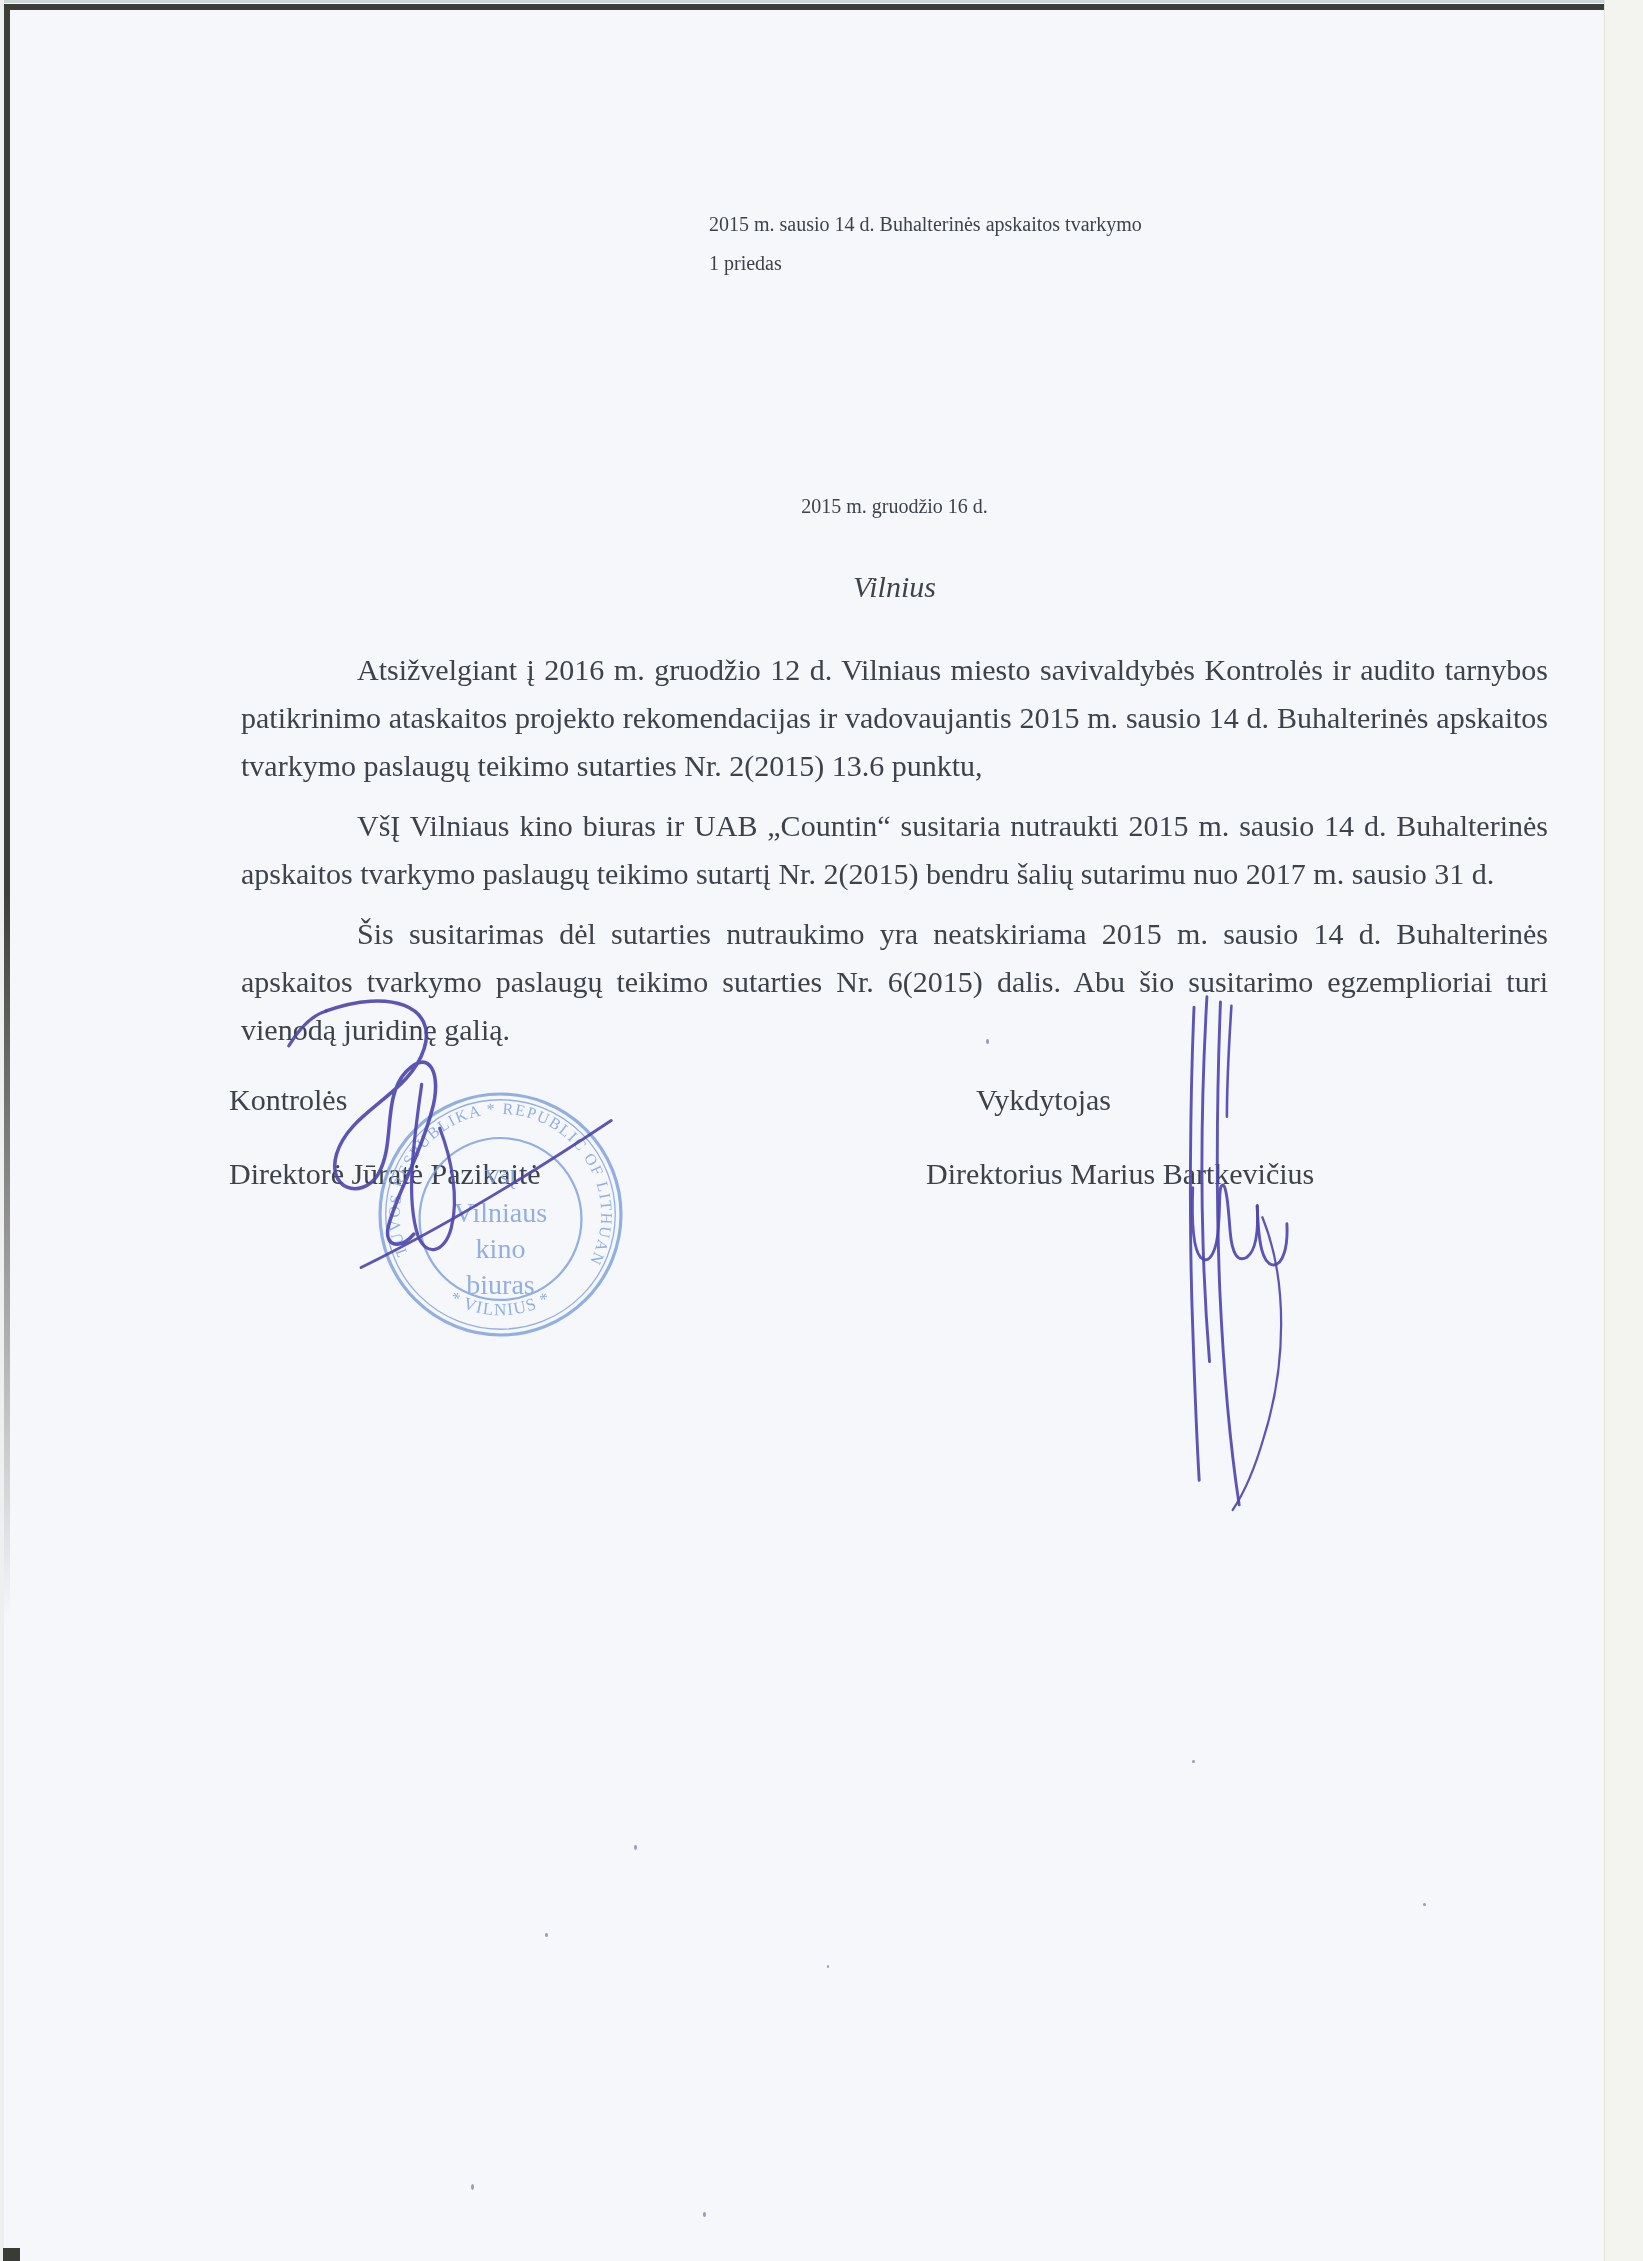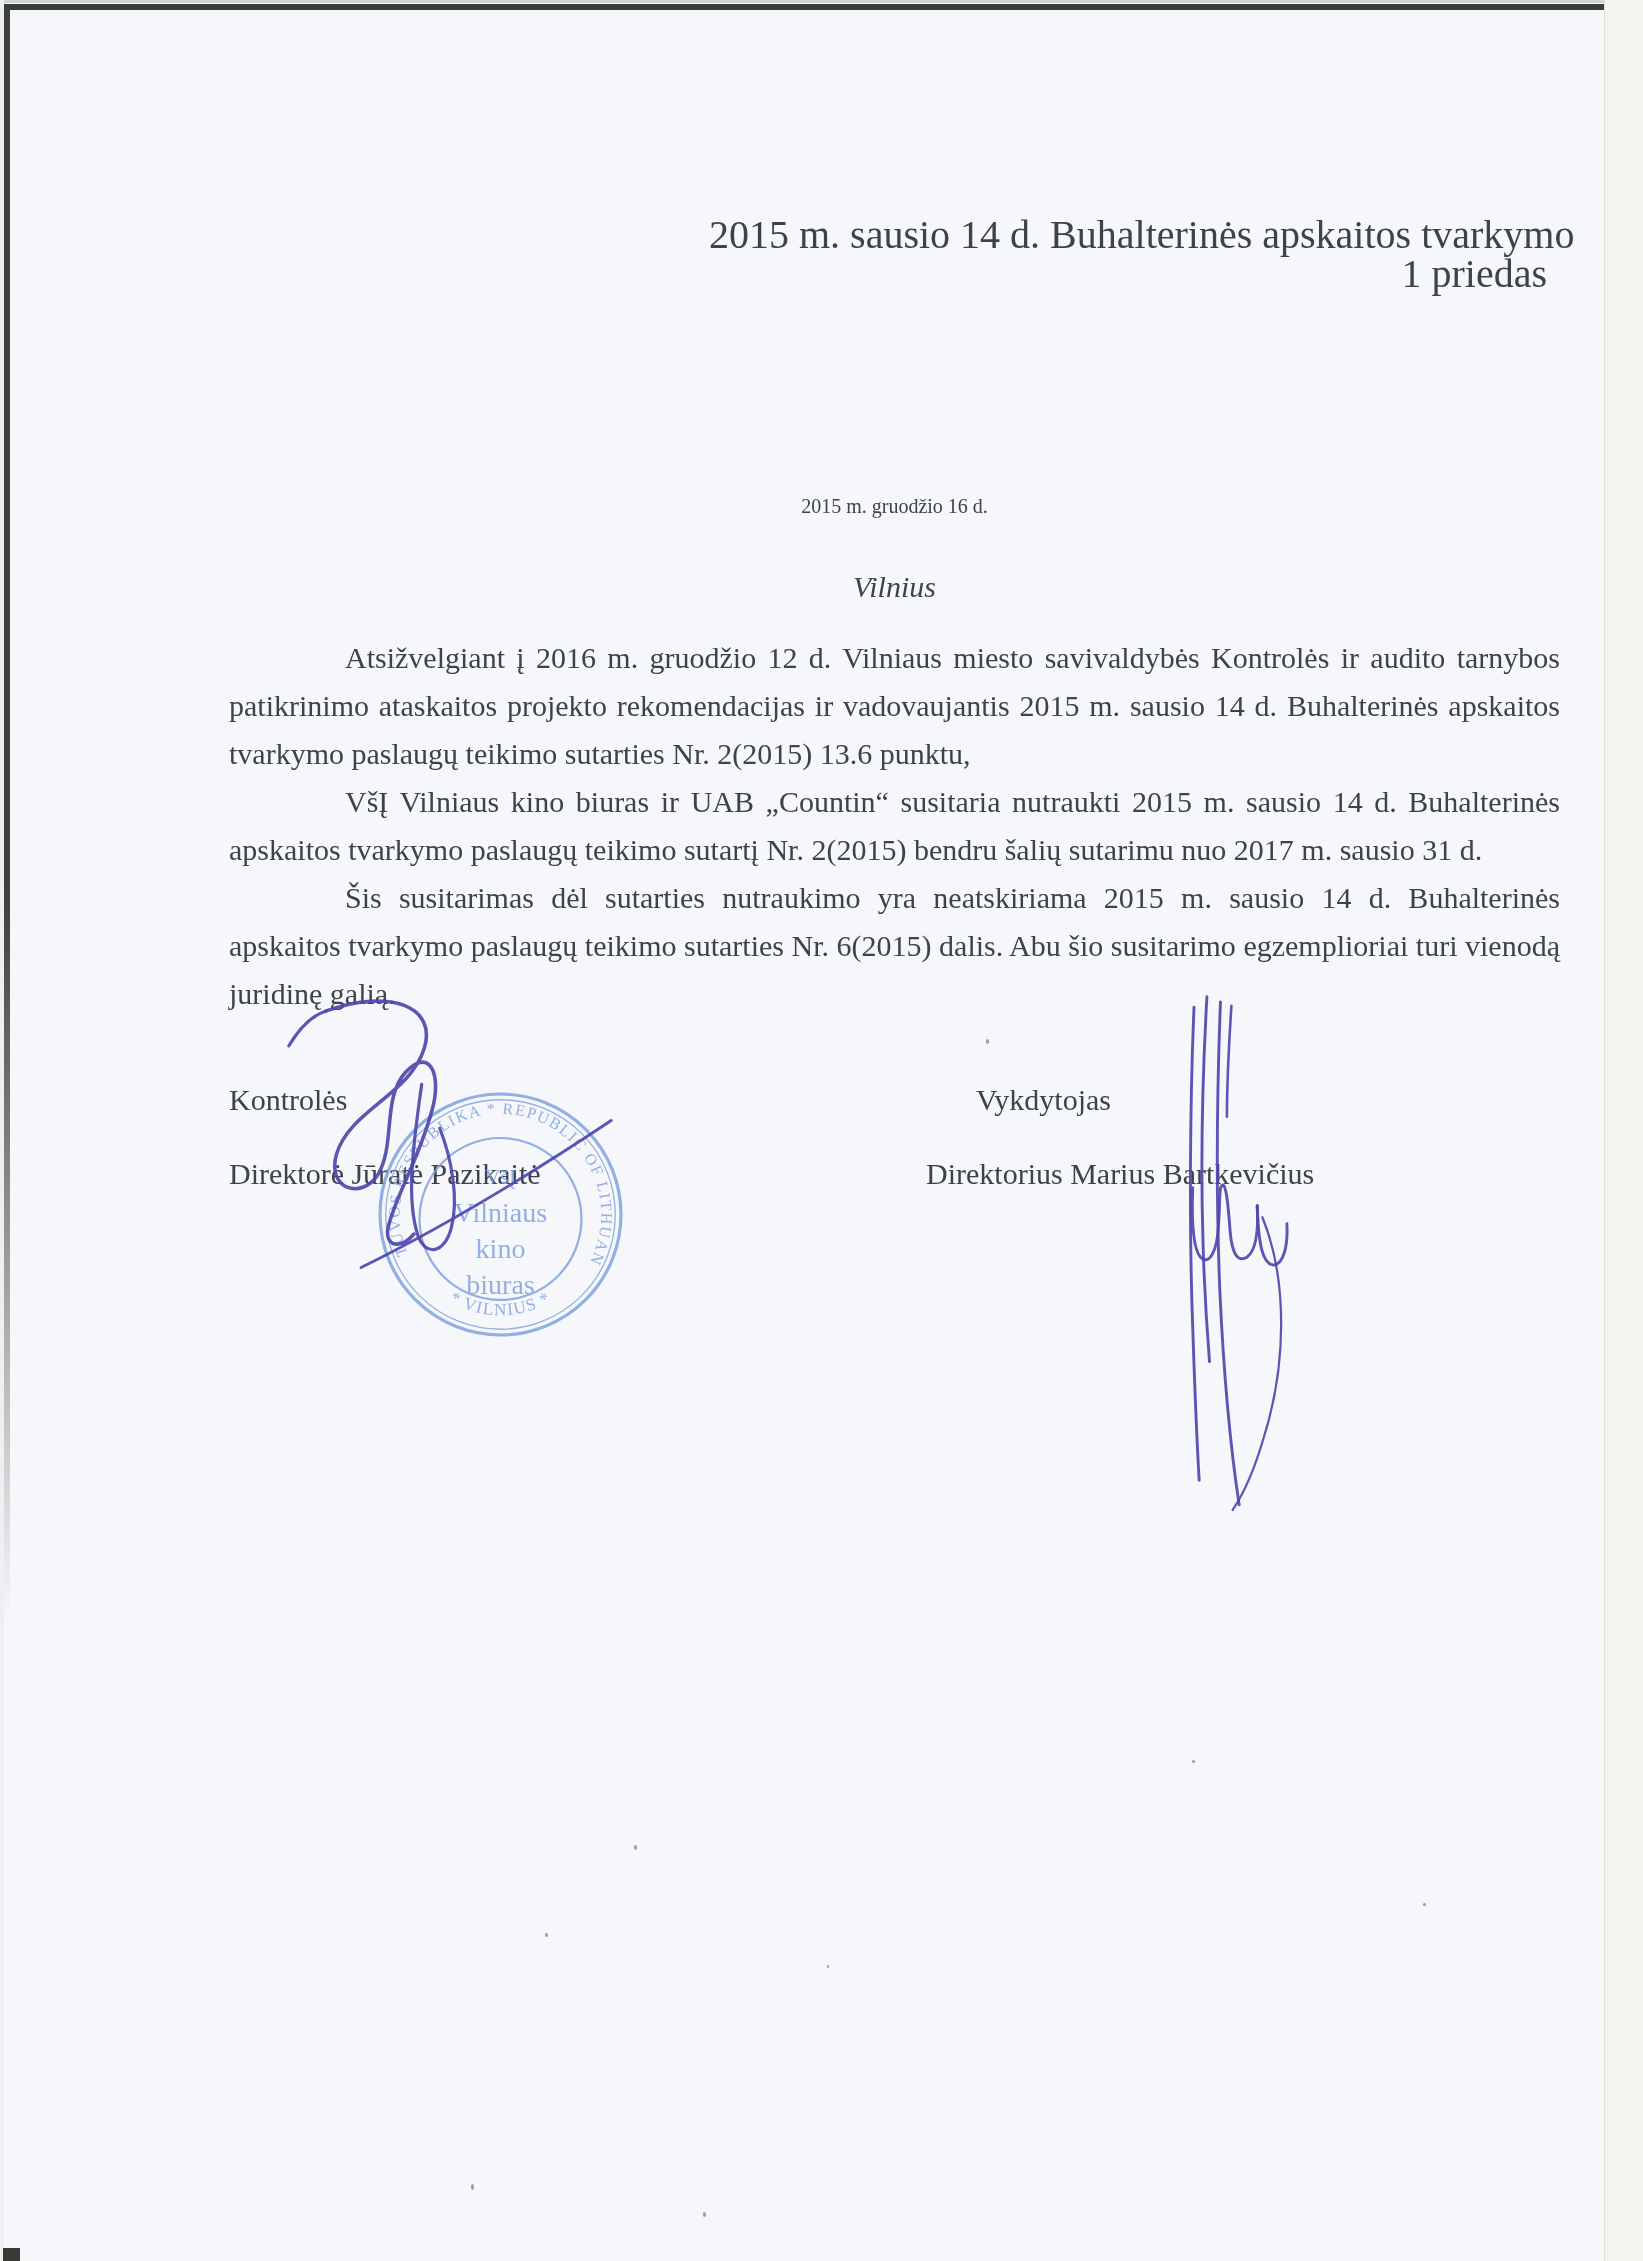--- a/index.html
+++ b/index.html
@@ -15,40 +15,40 @@
   .scan-top-strip{position:absolute;top:0;left:0;width:100%;height:3.2px;background:#ccd6d5;}
   .scan-top-line{position:absolute;top:3.9px;left:0;width:1604px;height:5.8px;background:#3c3c38;}
   .scan-topright-line{position:absolute;top:13.5px;left:1606px;width:37px;height:5.2px;background:#47473f;}
   .scan-right-band{position:absolute;top:0;right:0;width:39px;height:100%;background:#f3f3ef;border-left:1.3px solid #e2e2db;}
   .scan-left-soft{position:absolute;top:0;left:0;width:3.9px;height:100%;background:#edf0ee;}
   .scan-left-line{position:absolute;top:7.7px;left:3.9px;width:5.8px;height:1611px;
     background:linear-gradient(to bottom,#3e3e3a 0%,#3e3e3a 55%,rgba(62,62,58,0) 100%);}
   .scan-bottomleft-stub{position:absolute;left:2.6px;top:2248px;width:17.4px;height:13.5px;background:#3a3a36;}
 
   .ref-block{
-    position:absolute;top:215px;right:97px;width:838px;
-    text-align:right;font-size:40px;line-height:39px;white-space:nowrap;
+    position:absolute;top:205px;right:97px;width:838px;
+    font-size:20px;line-height:39px;white-space:nowrap;
   }
   .doc-title{
     position:absolute;top:410px;left:229px;width:1331px;
     text-align:center;font-weight:bold;font-size:32px;letter-spacing:0.3px;
   }
   .doc-date{
     position:absolute;top:495px;left:229px;width:1331px;
     text-align:center;font-size:20px;
   }
   .doc-place{
     position:absolute;top:570px;left:229px;width:1331px;
     text-align:center;font-size:30px;font-style:italic;
   }
   .body-text{
     position:absolute;top:634px;left:229px;width:1331px;
     font-size:30px;line-height:48px;text-align:justify;
   }
-  .body-text p{margin:0;text-indent:116px;}
+  .body-text p{margin:12px;text-indent:116px;}
 
   .sig-role-left{position:absolute;top:1083px;left:229px;font-size:30px;}
   .sig-name-left{position:absolute;top:1157px;left:229px;font-size:30px;}
   .sig-role-right{position:absolute;top:1083px;left:976px;font-size:30px;}
   .sig-name-right{position:absolute;top:1157px;left:926px;font-size:30px;}
 
   .stamp{position:absolute;left:373px;top:1087px;width:255px;height:255px;opacity:0.82;}
   .stamp text{fill:#7ba0dd;font-family:"Liberation Serif","DejaVu Serif",serif;}
   .stamp .ring{stroke:#7ba0dd;fill:none;}
 

